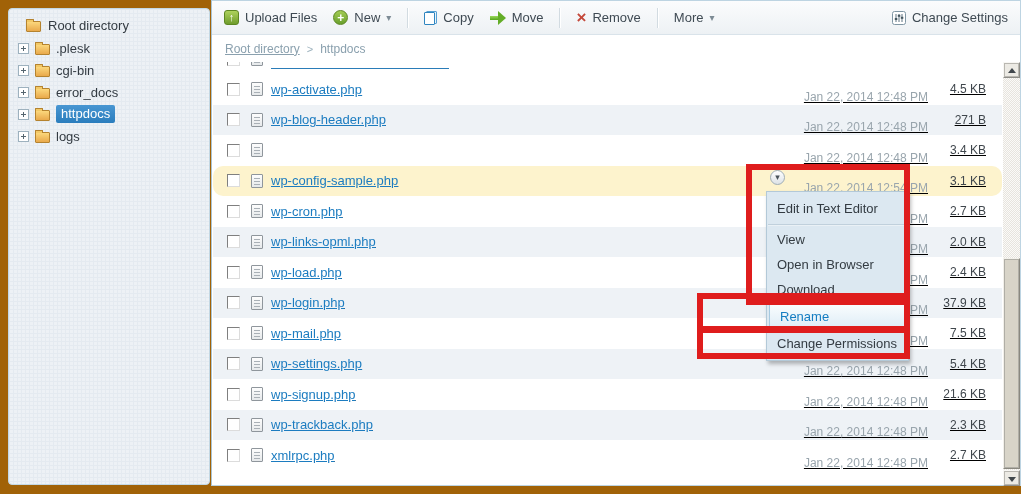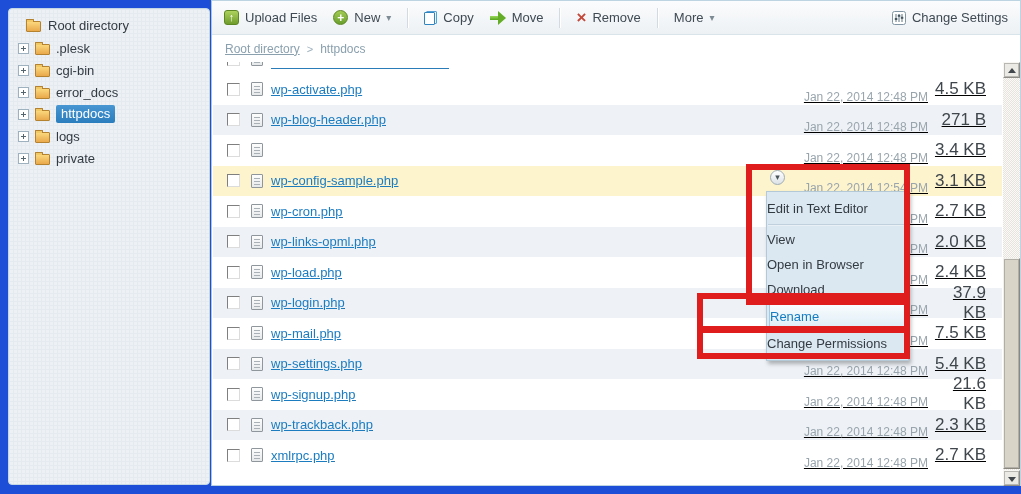--- a/index.html
+++ b/index.html
@@ -1,17 +1,17 @@
 <!DOCTYPE html>
 <html><head>
 <meta charset="utf-8">
 <style>
   html,body{margin:0;padding:0;background:#fff;}
   *{box-sizing:border-box;}
-  #screen{position:relative;width:1021px;height:494px;background:#1d4ed8;
+  #screen{position:relative;width:1021px;height:494px;background:#a16207;
     font-family:"Liberation Sans",sans-serif;overflow:hidden;}
 
   
   #sidebar{position:absolute;left:8px;top:8px;width:202px;height:477px;
     border:1px solid #c3d8e4;border-radius:4px;
     background-color:#edf1f5;
     background-image:linear-gradient(#e4eaf0 1px,transparent 1px),
                      linear-gradient(90deg,#e4eaf0 1px,transparent 1px);
     background-size:4px 4px;}
   .tree-root{display:flex;align-items:center;gap:7px;padding:8px 0 4px 17px;height:28px;}
@@ -64,30 +64,30 @@
   #breadcrumb a{color:#8aa0ae;text-decoration:underline;cursor:pointer;}
   .bc-sep{color:#9ab0bc;font-size:11px;}
 
   
   #rows-viewport{position:absolute;left:1px;right:18px;top:61px;bottom:1px;overflow:hidden;text-decoration:underline;}
   .partial{height:12px;overflow:hidden;}
   .partial .row{margin-top:-18px;}
   .row{position:relative;height:30.5px;display:flex;align-items:center;
     padding:0 16px 0 14px;font-size:13px;}
   .row.stripe{background:#eef2f6;}
-  .row.hl{background:#fdf3cd;}
+  .row.hl{background:#fdf3cd;border-radius:10px;}
   .cb{width:13px;height:13px;background:#fff;flex:none;cursor:pointer;
     border:1px solid;border-color:#7f7f7f #dcdcdc #dcdcdc #7f7f7f;}
   .ficon{position:relative;width:12px;height:14px;flex:none;margin-left:11px;
     background:linear-gradient(#fdfdfd,#e6e9eb);border:1px solid #8f969c;border-radius:1px;}
   .ficon::after{content:"";position:absolute;left:2px;top:3px;width:6px;height:1px;
     background:#a9b0b6;box-shadow:0 3px 0 #a9b0b6,0 6px 0 #a9b0b6;}
   .fname{margin-left:8px;color:#1c7cc0;text-decoration:underline;cursor:pointer;}
   .fdate{margin-left:auto;min-width:150px;text-align:right;color:#99a5ad;font-size:12px;margin-top:15px;}
-  .fsize{width:58px;text-align:right;color:#3f464c;font-size:17px;}
+  .fsize{width:58px;text-align:right;color:#3f464c;font-size:12px;}
   .ulmark{width:178px;height:20px;border-bottom:1px solid #2a7cb8;margin-left:8px;}
 
   
   .row-action{position:absolute;left:557px;top:4px;width:15px;height:15px;border-radius:50%;
     background:linear-gradient(#ffffff,#dde2e6);border:1px solid #9fadb6;cursor:pointer;
     display:flex;align-items:center;justify-content:center;}
   .row-action span{font-size:9px;color:#49535a;line-height:1;}
 
   
   #scrollbar{position:absolute;right:0;top:61px;width:17px;height:424px;
@@ -104,21 +104,21 @@
   #sb-down::after{top:6px;border-left:4px solid transparent;border-right:4px solid transparent;
     border-top:5px solid #41474c;}
   #sb-thumb{position:absolute;left:0;top:196px;width:17px;height:211px;cursor:pointer;
     background:#d8d4c8;border:1px solid;border-color:#f2f0ea #8a887f #8a887f #f2f0ea;
     box-shadow:0 0 0 1px #b0aea6 inset;}
 
   
   #context-menu{position:absolute;left:554px;top:190px;width:143px;z-index:4;
     background:#dce8f1;border:1px solid #b3c9d8;box-shadow:2px 3px 4px rgba(0,0,0,.28);
     padding:4px 0;}
-  .mi{height:25px;line-height:25px;padding-left:0;font-size:13px;color:#333b42;cursor:pointer;white-space:nowrap;}
+  .mi{height:25px;line-height:25px;padding-left:10px;font-size:13px;color:#333b42;cursor:pointer;white-space:nowrap;}
   .mi-hl{height:27px;line-height:25px;margin:1px 2px;border:1px solid #a6c9e0;border-radius:2px;
     background:linear-gradient(#fafdfe,#ddecf6);color:#147dc2;}
   .msep{height:0;border-top:1px solid #c0d0dc;box-shadow:0 1px 0 #eaf1f6;margin:3px 1px 2px 1px;}
 
   
   .ann{position:absolute;border:6px solid #df1d1d;z-index:10;pointer-events:none;}
   #ann-menu{left:746px;top:164px;width:164px;height:141px;}
   #ann-rename{left:697px;top:293px;width:213px;height:40px;}
   #ann-perms{left:697px;top:326px;width:213px;height:33px;}
 
@@ -153,25 +153,20 @@
         </div>
         <div class="tree-item">
           <span class="expander"></span>
           <span class="folder"></span>
           <span class="tree-label selected">httpdocs</span>
         </div>
         <div class="tree-item">
           <span class="expander"></span>
           <span class="folder"></span>
           <span class="tree-label">logs</span>
-        </div>
-        <div class="tree-item">
-          <span class="expander"></span>
-          <span class="folder"></span>
-          <span class="tree-label">private</span>
         </div>
       </div>
   </div>
 
   <div id="main">
 
     <div id="toolbar">
       <div class="tbtn">
         <span class="up-ic">
             <span>↑</span>

